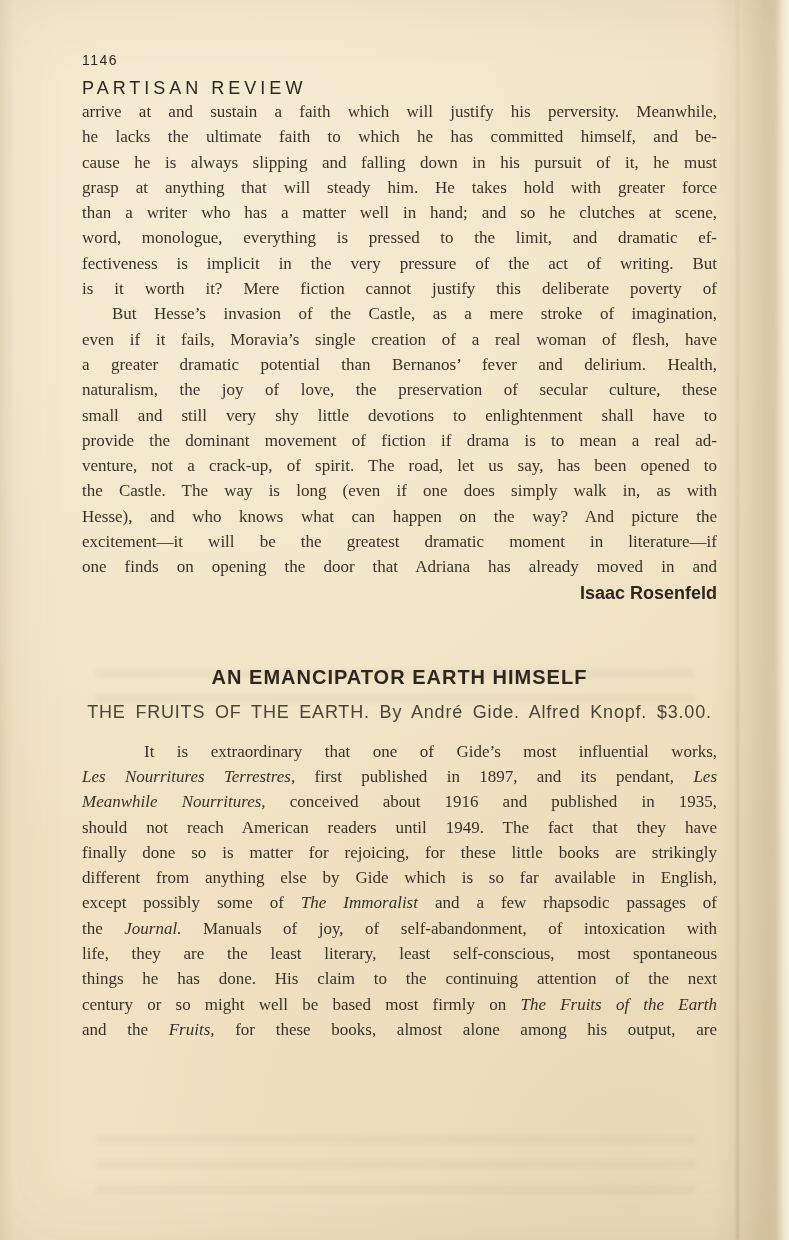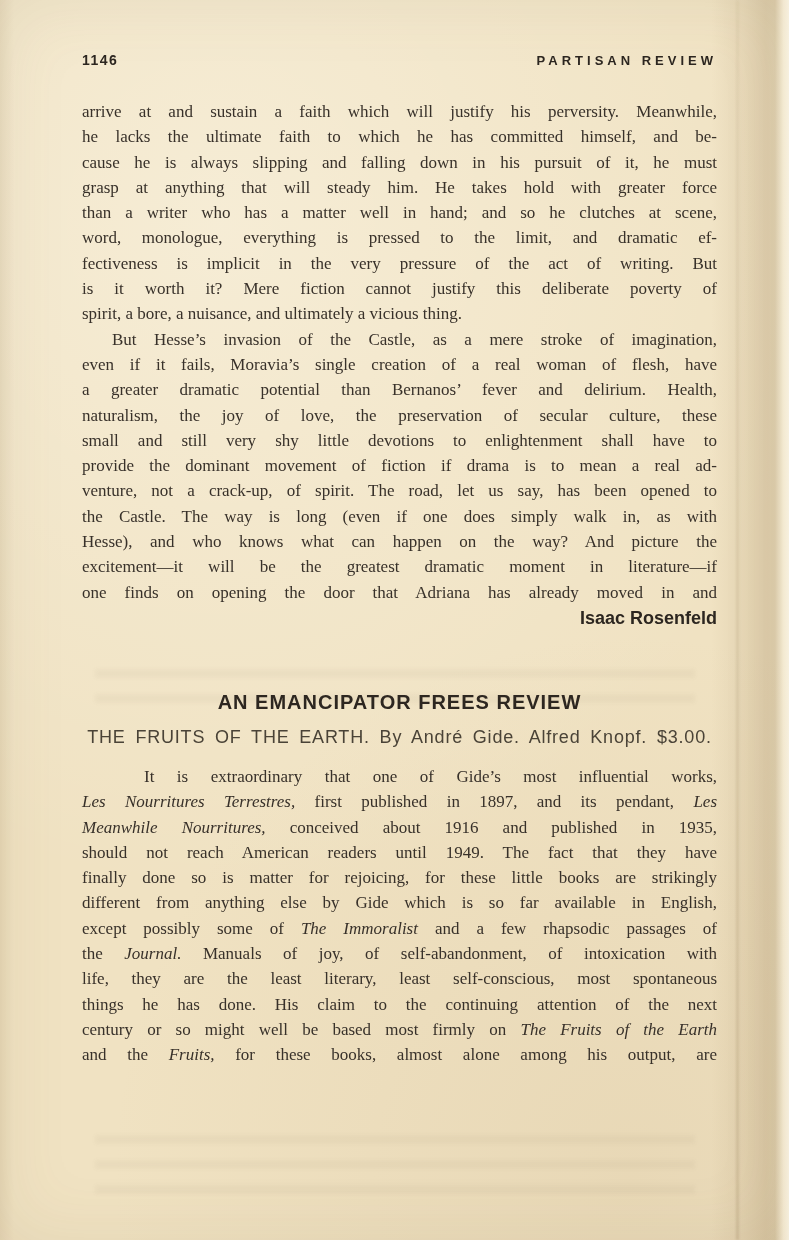--- a/index.html
+++ b/index.html
@@ -39,24 +39,24 @@
   .ghost{
     position:absolute;left:95px;width:600px;pointer-events:none;
     opacity:0.045;filter:blur(2px);
     background:repeating-linear-gradient(to bottom,
       rgba(0,0,0,0) 0 7px, #5f5036 7px 16px, rgba(0,0,0,0) 16px 25px);
   }
   .content{position:absolute;left:82px;top:52px;width:635px;}
   .running-header{
     display:flex;justify-content:space-between;align-items:baseline;
     font-family:"Liberation Sans","DejaVu Sans",sans-serif;
-    font-weight:bold;color:var(--heading-ink,#2c2620);height:17px;
+    font-weight:normal;color:var(--heading-ink,#2c2620);height:17px;flex-direction:column;
   }
   .page-number{font-size:14px;letter-spacing:1.5px;}
-  .journal-title{font-size:13px;letter-spacing:4px;}
+  .journal-title{font-size:18px;letter-spacing:4px;margin-top:10px;}
   .body-text{margin-top:30px;font-size:17px;}
   .body-text .line{
     line-height:25.3px;
     text-align:justify;
     text-align-last:justify;
   }
   .body-text .line.last{text-align-last:left;}
   .line.indent-small{padding-left:30px;}
   .line.indent-large{padding-left:62px;}
   .byline{
@@ -94,40 +94,39 @@
     <div class="body-text">
         <div class="para">
           <div class="line"><span>arrive at and sustain a faith which will justify his perversity. Meanwhile,</span></div>
           <div class="line"><span>he lacks the ultimate faith to which he has committed himself, and be-</span></div>
           <div class="line"><span>cause he is always slipping and falling down in his pursuit of it, he must</span></div>
           <div class="line"><span>grasp at anything that will steady him. He takes hold with greater force</span></div>
           <div class="line"><span>than a writer who has a matter well in hand; and so he clutches at scene,</span></div>
           <div class="line"><span>word, monologue, everything is pressed to the limit, and dramatic ef-</span></div>
           <div class="line"><span>fectiveness is implicit in the very pressure of the act of writing. But</span></div>
           <div class="line"><span>is it worth it? Mere fiction cannot justify this deliberate poverty of</span></div>
-          <div class="line last"><span>spirit, a bore, a nuisance, and ultimately a vicious thing.</span></div>
         </div>
         <div class="para">
           <div class="line indent-small"><span>But Hesse’s invasion of the Castle, as a mere stroke of imagination,</span></div>
           <div class="line"><span>even if it fails, Moravia’s single creation of a real woman of flesh, have</span></div>
           <div class="line"><span>a greater dramatic potential than Bernanos’ fever and delirium. Health,</span></div>
           <div class="line"><span>naturalism, the joy of love, the preservation of secular culture, these</span></div>
           <div class="line"><span>small and still very shy little devotions to enlightenment shall have to</span></div>
           <div class="line"><span>provide the dominant movement of fiction if drama is to mean a real ad-</span></div>
           <div class="line"><span>venture, not a crack-up, of spirit. The road, let us say, has been opened to</span></div>
           <div class="line"><span>the Castle. The way is long (even if one does simply walk in, as with</span></div>
           <div class="line"><span>Hesse), and who knows what can happen on the way? And picture the</span></div>
           <div class="line"><span>excitement—it will be the greatest dramatic moment in literature—if</span></div>
           <div class="line"><span>one finds on opening the door that Adriana has already moved in and</span></div>
         </div>
       </div>
 
     <div class="byline">Isaac Rosenfeld</div>
 
-    <h2 class="review-heading">AN EMANCIPATOR FREES REVIEW</h2>
+    <h2 class="review-heading">AN EMANCIPATOR EARTH HIMSELF</h2>
 
     <div class="citation">THE FRUITS OF THE EARTH. By André Gide. Alfred Knopf. $3.00.</div>
 
     <div class="body-text review-body">
         <div class="para">
           <div class="line indent-large"><span>It is extraordinary that one of Gide’s most influential works,</span></div>
           <div class="line"><i>Les Nourritures Terrestres,</i><span> first published in 1897, and its pendant, </span><i>Les</i></div>
           <div class="line"><i>Meanwhile Nourritures,</i><span> conceived about 1916 and published in 1935,</span></div>
           <div class="line"><span>should not reach American readers until 1949. The fact that they have</span></div>
           <div class="line"><span>finally done so is matter for rejoicing, for these little books are strikingly</span></div>

